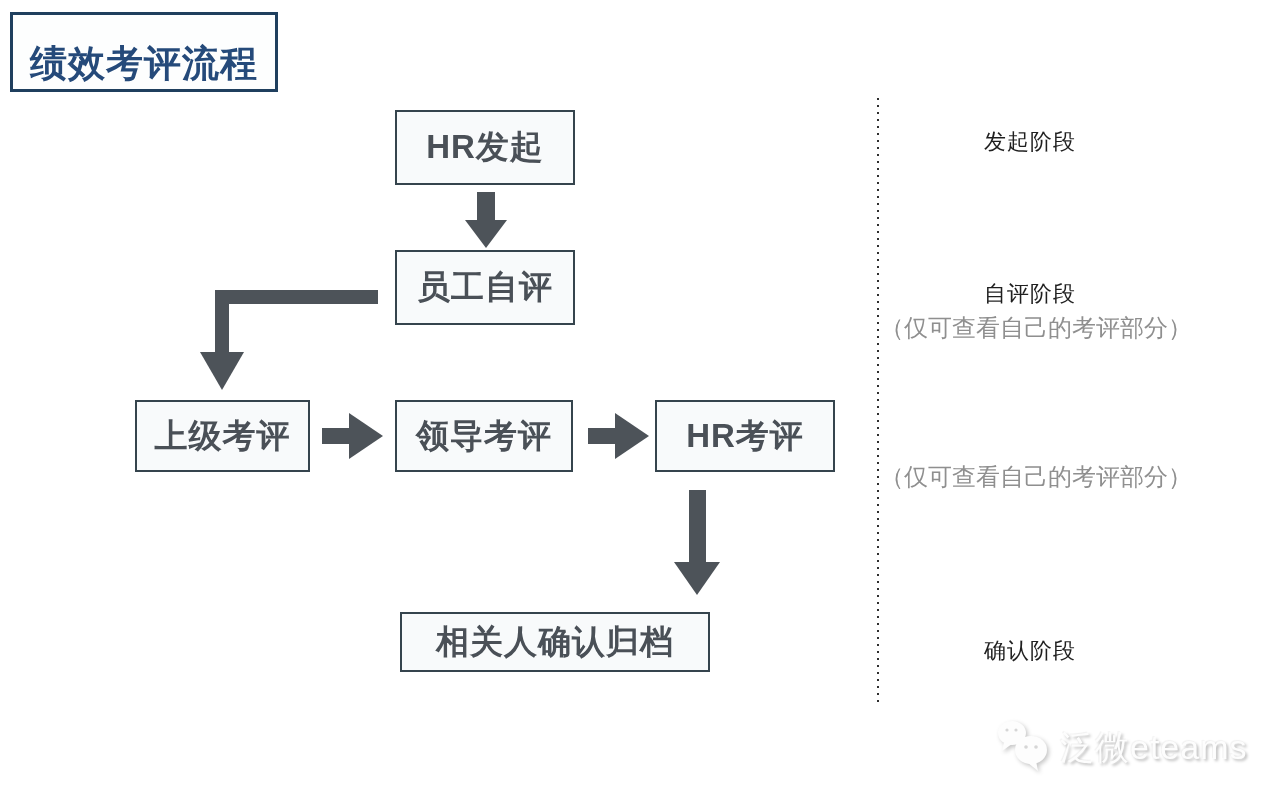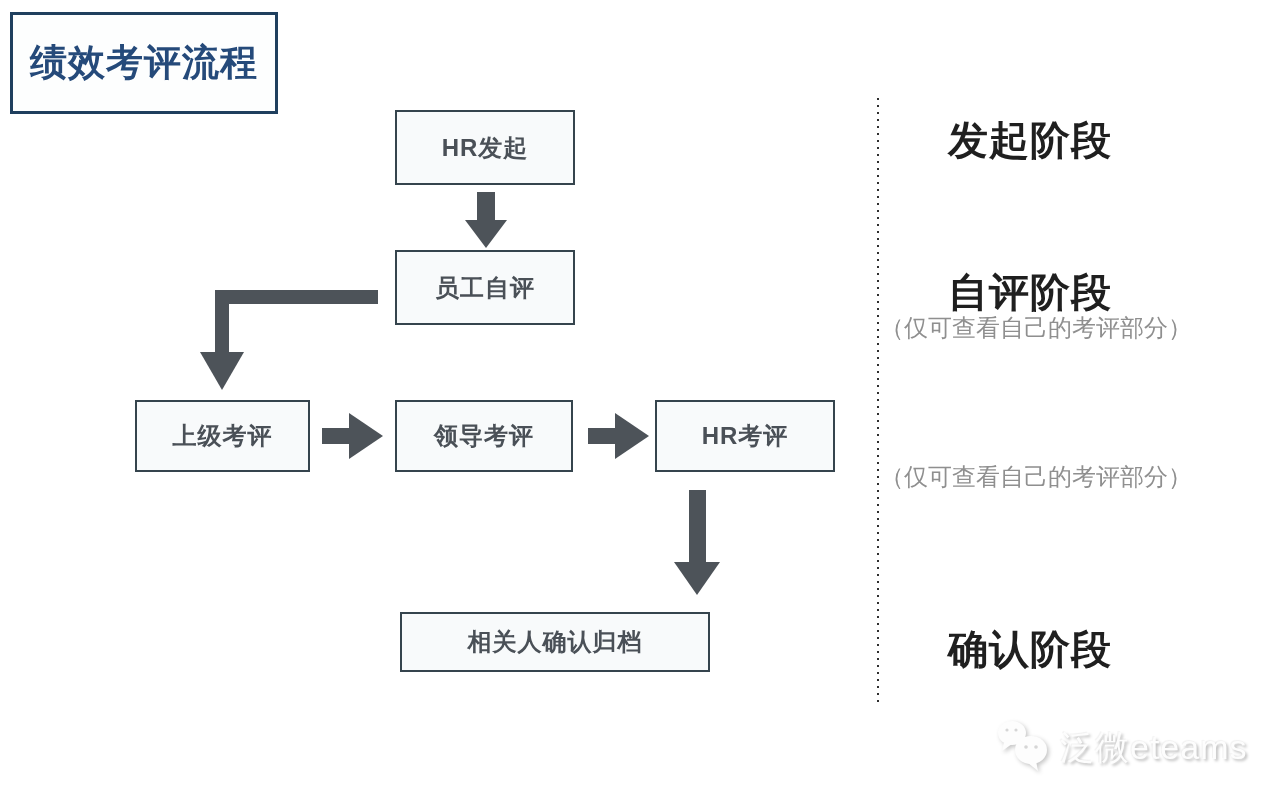--- a/index.html
+++ b/index.html
@@ -21,40 +21,40 @@
     width: 1280px;
     height: 800px;
     background: #ffffff;
     overflow: hidden;
   }
 
   
   .title-box {
     position: absolute;
     left: 10px; top: 12px;
-    width: 268px; height: 102px;
+    width: 268px; height: 80px;
     border: 3px solid var(--title_border);
     background: #fdfefe;
-    display: flex; align-items: center; justify-content: center;
+    display: flex; align-items: flex-end; justify-content: center;
   }
   .title-box span {
     font-size: 37px; font-weight: 700;
     color: var(--title_text);
     letter-spacing: 1px;
   }
 
   
   .node {
     position: absolute;
     border: 2px solid var(--node_border);
     background: var(--node_fill);
     display: flex; align-items: center; justify-content: center;
   }
   .node span {
-    font-size: 24px; font-weight: 700;
+    font-size: 33px; font-weight: 700;
     color: var(--node_text);
     letter-spacing: 1px;
     white-space: nowrap;
   }
   .n-hr-start        { left: 395px; top: 110px; width: 180px; height: 75px; }
   .n-self-eval       { left: 395px; top: 250px; width: 180px; height: 75px; }
   .n-superior-eval   { left: 135px; top: 400px; width: 175px; height: 72px; }
   .n-leader-eval     { left: 395px; top: 400px; width: 178px; height: 72px; }
   .n-hr-eval         { left: 655px; top: 400px; width: 180px; height: 72px; }
   .n-confirm-archive { left: 400px; top: 612px; width: 310px; height: 60px; }
@@ -96,21 +96,21 @@
     );
   }
 
   
   .stage, .stage-note {
     position: absolute;
     left: 880px; width: 300px;
     text-align: center;
     white-space: nowrap;
   }
-  .stage { font-size: 40px; font-weight: 700; color: var(--stage_text); letter-spacing: 1px; }
+  .stage { font-size: 22px; font-weight: 400; color: var(--stage_text); letter-spacing: 1px; margin-top: 14px; }
   .stage-note { font-size: 24px; font-weight: 400; color: var(--note_text); }
   .s0 { top: 113px; }
   .s1 { top: 265px; }
   .s1n { top: 312px; }
   .s2 { top: 413px; }
   .s2n { top: 461px; }
   .s3 { top: 622px; }
 
   
   .watermark {

